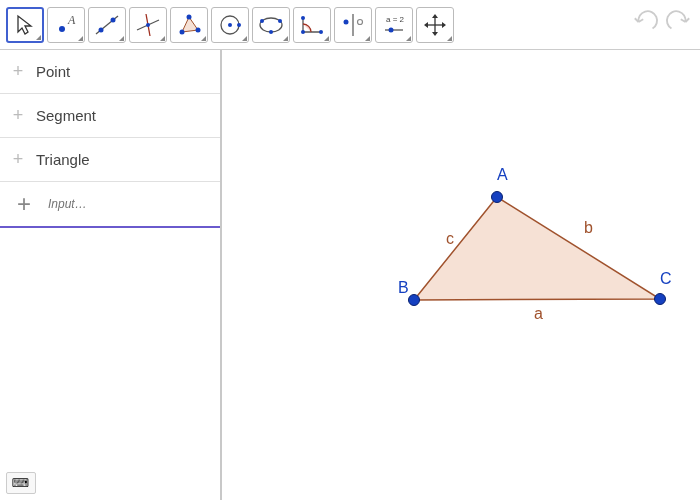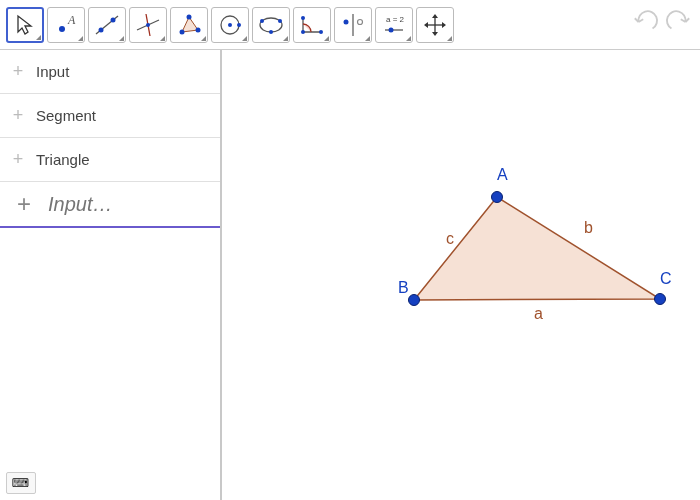--- a/index.html
+++ b/index.html
@@ -13,21 +13,21 @@
   
   .undo-redo { position: absolute; right: 8px; top: 8px; display: flex; gap: 4px; }
   .undo-redo svg { width: 28px; height: 28px; stroke: #ccc; fill: none; stroke-width: 2; cursor: pointer; }
   
   .main { display: flex; height: 450px; }
   .sidebar { width: 222px; border-right: 2px solid #c8c8c8; background: #fff; position: relative; }
   .obj-row { height: 44px; border-bottom: 1px solid #e0e0e0; display: flex; align-items: center; padding-left: 8px; font-size: 15px; color: #444; }
   .obj-row .plus { width: 20px; height: 20px; color: #bbb; font-size: 18px; display: flex; align-items: center; justify-content: center; margin-right: 8px; }
   .input-row { height: 46px; border-bottom: 2px solid #6a5acd; display: flex; align-items: center; padding-left: 8px; }
   .input-row .plus { width: 32px; height: 32px; color: #888; font-size: 24px; display: flex; align-items: center; justify-content: center; margin-right: 8px; }
-  .input-row input { border: none; outline: none; font-size: 20px; color: #4d7c0f; font-style: italic; width: 140px; background: transparent; }
+  .input-row input { border: none; outline: none; font-size: 12px; color: #4d7c0f; font-style: italic; width: 140px; background: transparent; }
   
   .canvas { flex: 1; position: relative; background: #fff; }
   .canvas svg { width: 100%; height: 100%; }
   
   .kbd-btn { position: absolute; bottom: 6px; left: 6px; width: 30px; height: 22px; border: 1px solid #ccc; border-radius: 2px; background: #f8f8f8; display: flex; align-items: center; justify-content: center; cursor: pointer; font-size: 12px; letter-spacing: 1px; }
 </style>
 </head>
 <body>
 
 <div class="toolbar">
@@ -128,21 +128,21 @@
     <svg viewBox="0 0 30 30">
         <path d="M8 22 A10 10 0 1 1 23 15 M23 15 L27 11 M23 15 L18 12"></path>
       </svg>
   </div>
 </div>
 
 <div class="main">
   <div class="sidebar">
     <div class="obj-row">
       <span class="plus">+</span>
-      <span>Input</span>
+      <span>Point</span>
     </div>
     <div class="obj-row">
       <span class="plus">+</span>
       <span>Segment</span>
     </div>
     <div class="obj-row">
       <span class="plus">+</span>
       <span>Triangle</span>
     </div>
     <div class="input-row">

